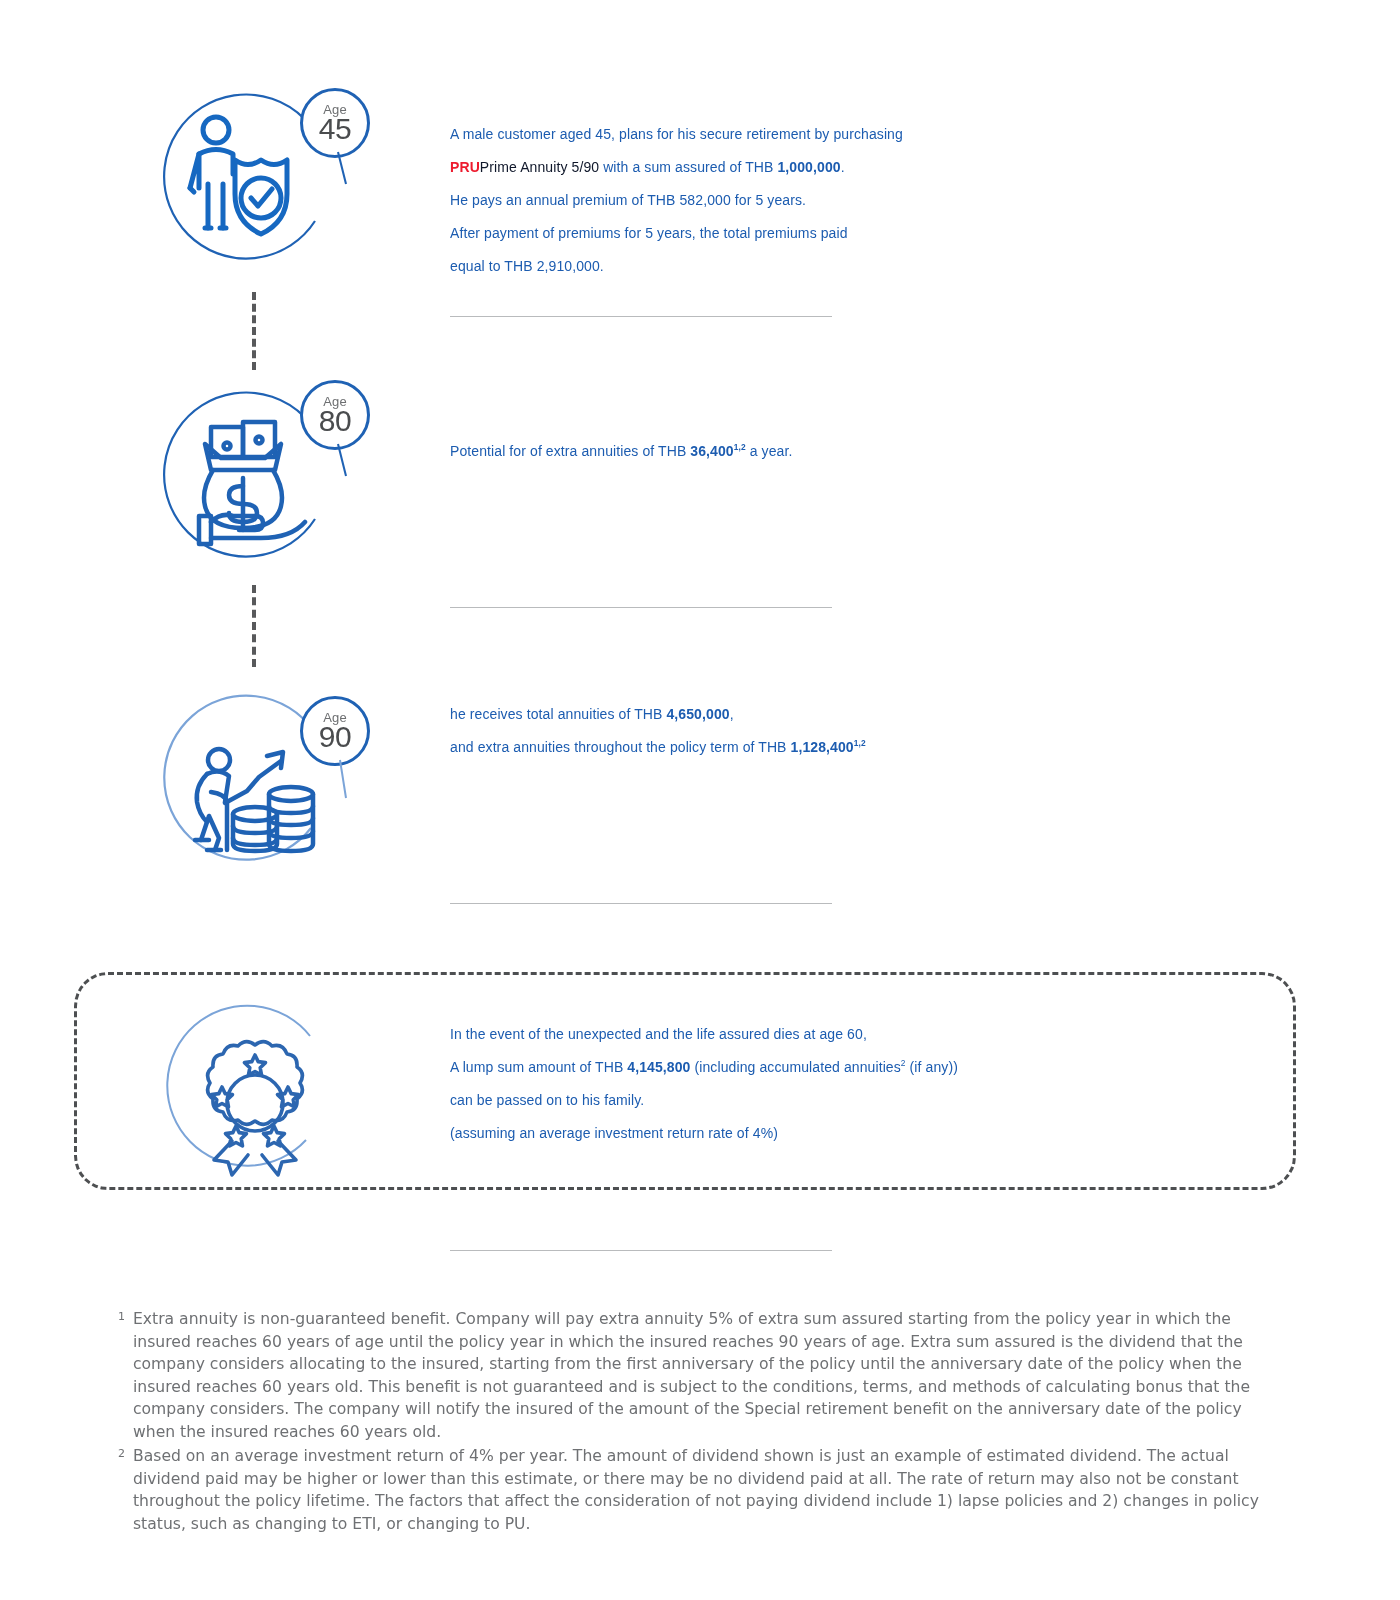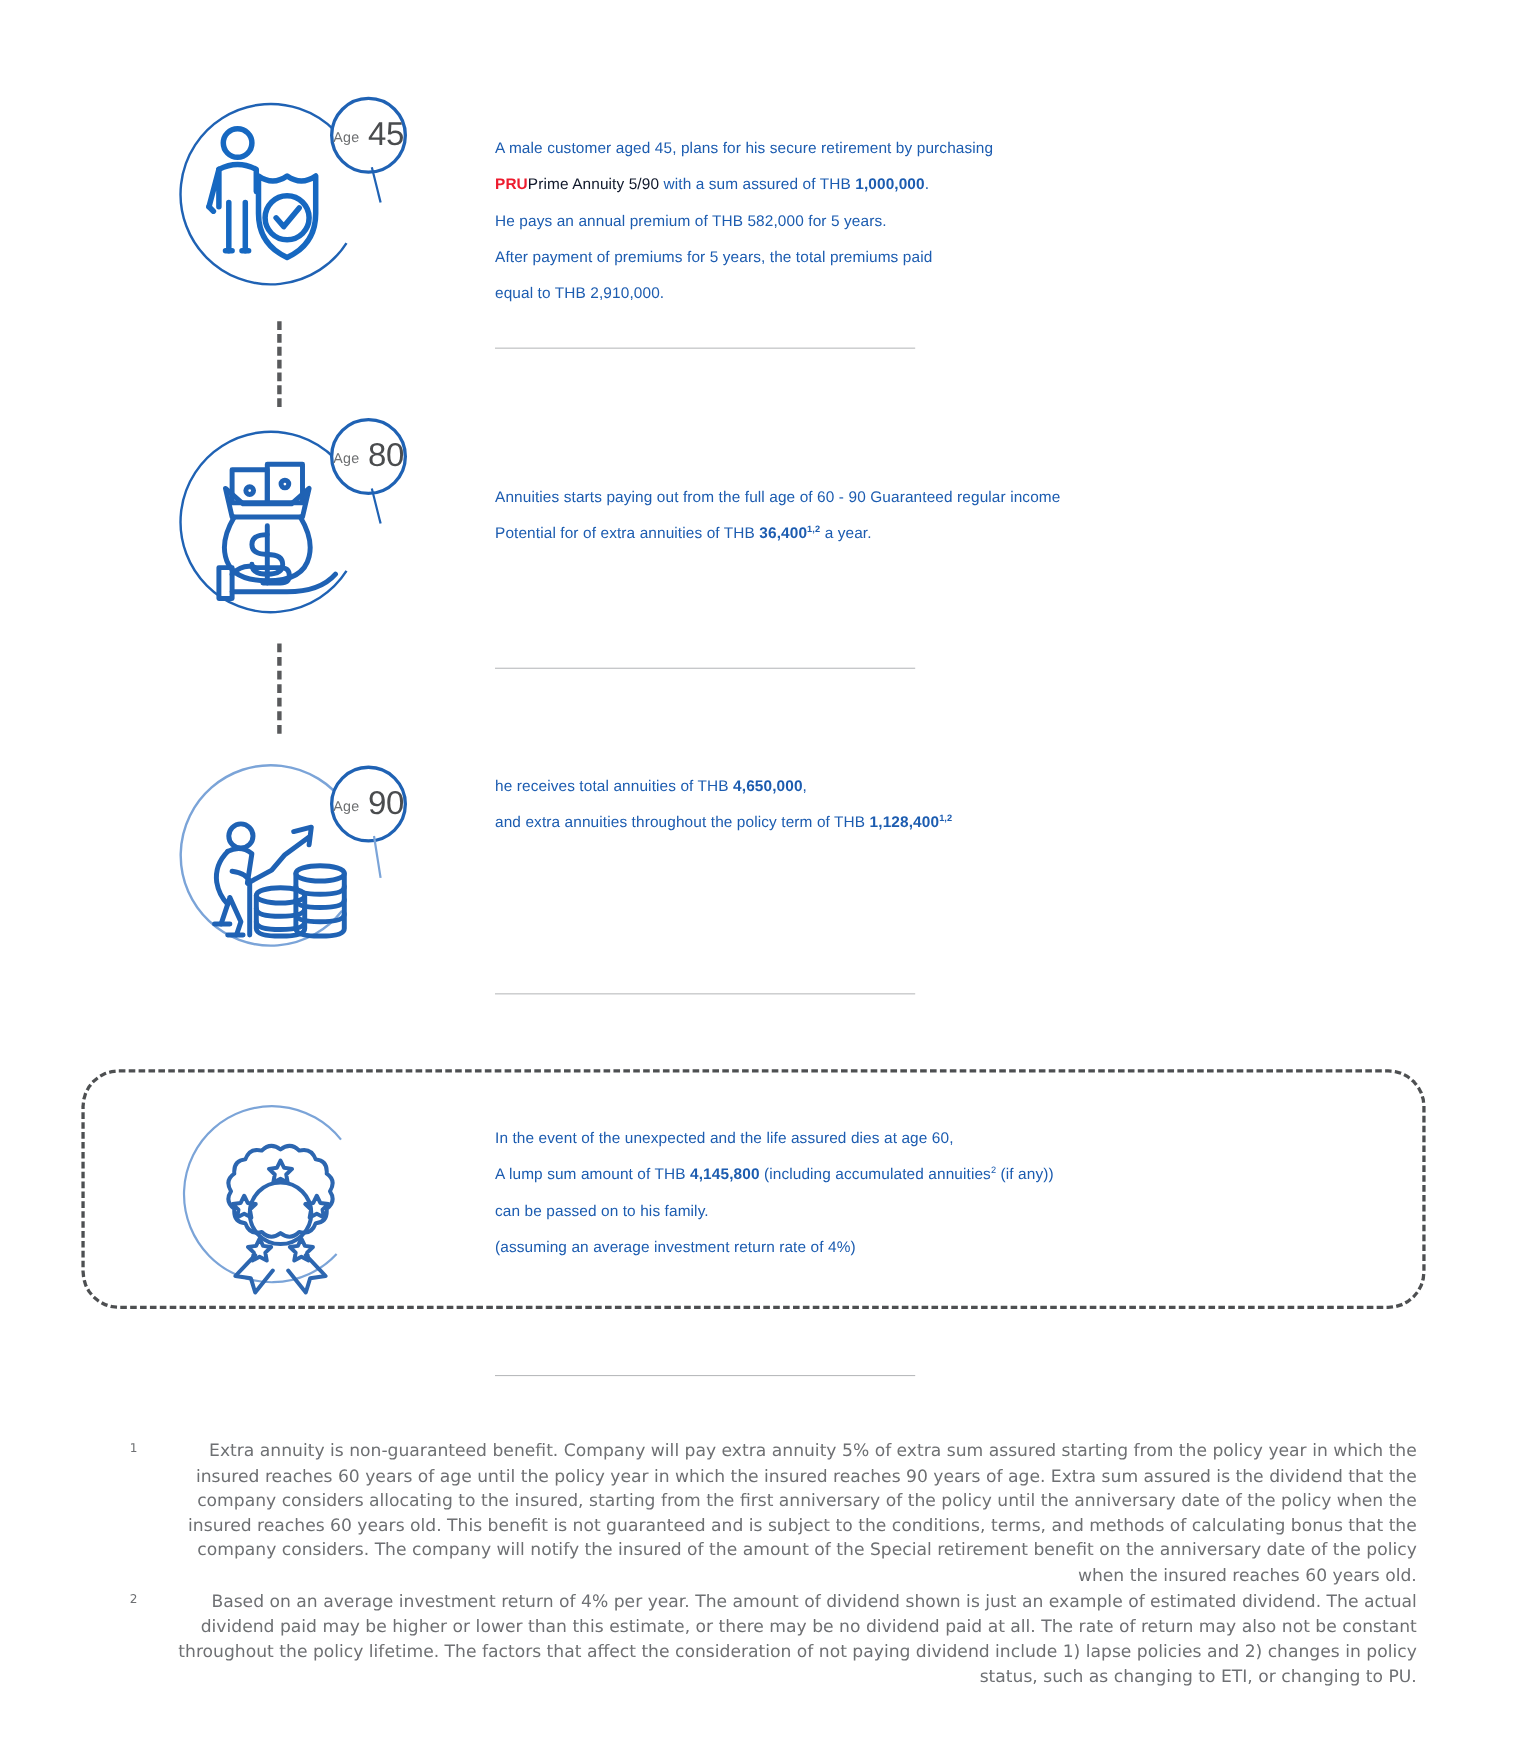--- a/index.html
+++ b/index.html
@@ -26,23 +26,23 @@
   }
   .icon-circle svg { display:block; width:100%; height:100%; overflow: visible; }
 
   .age-badge {
     position: absolute;
     width: 70px; height: 70px;
     border-radius: 50%;
     background: #ffffff;
     border: 3px solid #1f62b4;
     display: flex;
-    flex-direction: row;
+    flex-direction: column;
     align-items: center;
-    justify-content: space-between;
+    justify-content: center;
     line-height: 1;
   }
   .age-badge .age-word {
     font-size: 13px;
     color: #6d6f71;
     letter-spacing: .2px;
     margin-bottom: -2px;
   }
   .age-badge .age-num {
     font-size: 30px;
@@ -87,21 +87,21 @@
   .footnotes {
     position: absolute;
     left: 118px; top: 1308px; width: 1170px;
     color: #6e7073;
     font-size: 15.6px;
     line-height: 22.5px;
     font-family: "DejaVu Sans", "Liberation Sans", sans-serif;
   }
   .fn { display: block; position: relative; padding-left: 15px; margin-bottom: 2px; }
   .fn .marker { position: absolute; left: 0; top: -2px; font-size: 11px; }
-  .fn p { margin: 0; text-align: right; }
+  .fn p { margin: 0; }
 </style>
 </head>
 <body>
 
 <div class="stage">
 
   <div class="icon-circle" style="left:163px; top:88px;">
     <svg viewBox="0 0 186 186" aria-hidden="true">
 
       <path d="M 160 60 A 82 82 0 1 0 152 133" fill="none" stroke="#1f62b4" stroke-width="2.2"></path>
@@ -162,21 +162,20 @@
   </div>
   <div class="age-badge" style="left:300px; top:380px;">
     <span class="age-word">Age</span>
     <span class="age-num">80</span>
   </div>
   <svg class="abs" style="left:330px; top:442px; width:40px; height:45px;">
     <path d="M8 2 L16 34" stroke="#1f62b4" stroke-width="2" fill="none"></path>
   </svg>
 
   <div class="copy" style="left:450px; top:435px;">
-    <div><span>Annuities starts paying out from the full age of 60 - 90 Guaranteed regular income</span></div>
     <div><span>Potential for of extra annuities of THB </span><b>36,400</b><sup style="font-weight: 700;">1,2</sup><span> a year.</span></div>
   </div>
   <div class="rule" style="left:450px; top:607px; width:382px;"></div>
 
   <div class="dots" style="left:252px; top:585px; height:82px;"></div>
 
   <div class="icon-circle" style="left:163px; top:688px;">
     <svg viewBox="0 0 186 186" aria-hidden="true">
       <path d="M 150 42 A 82 82 0 1 0 148 140" fill="none" stroke="#7ba4d8" stroke-width="2.2"></path>
       <g stroke="#1f62b4" stroke-width="4.5" fill="none" stroke-linecap="round" stroke-linejoin="round">

